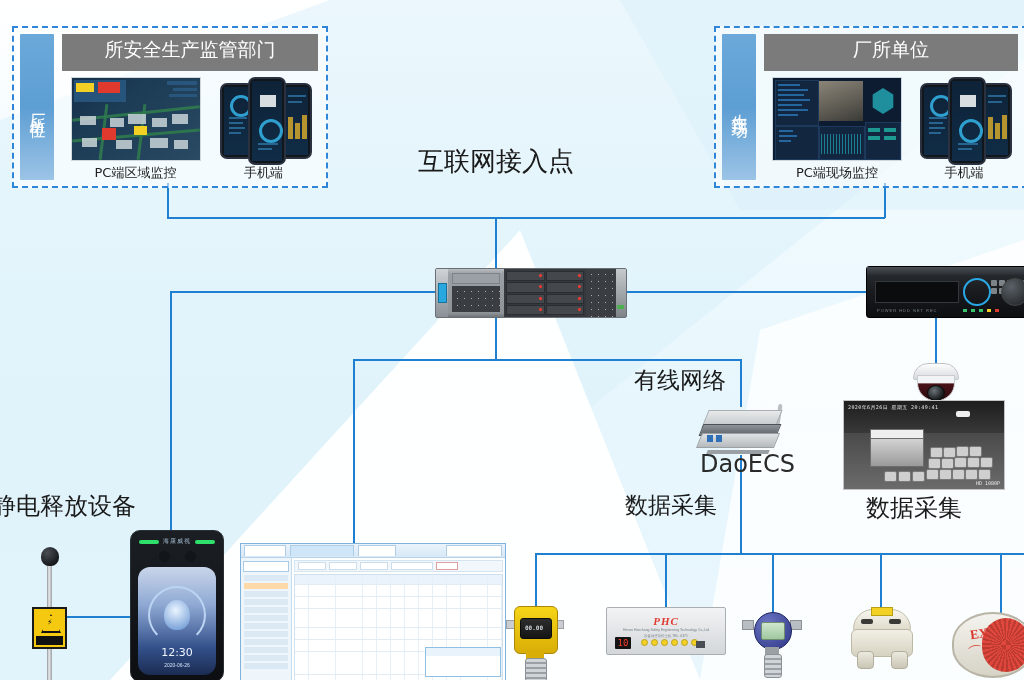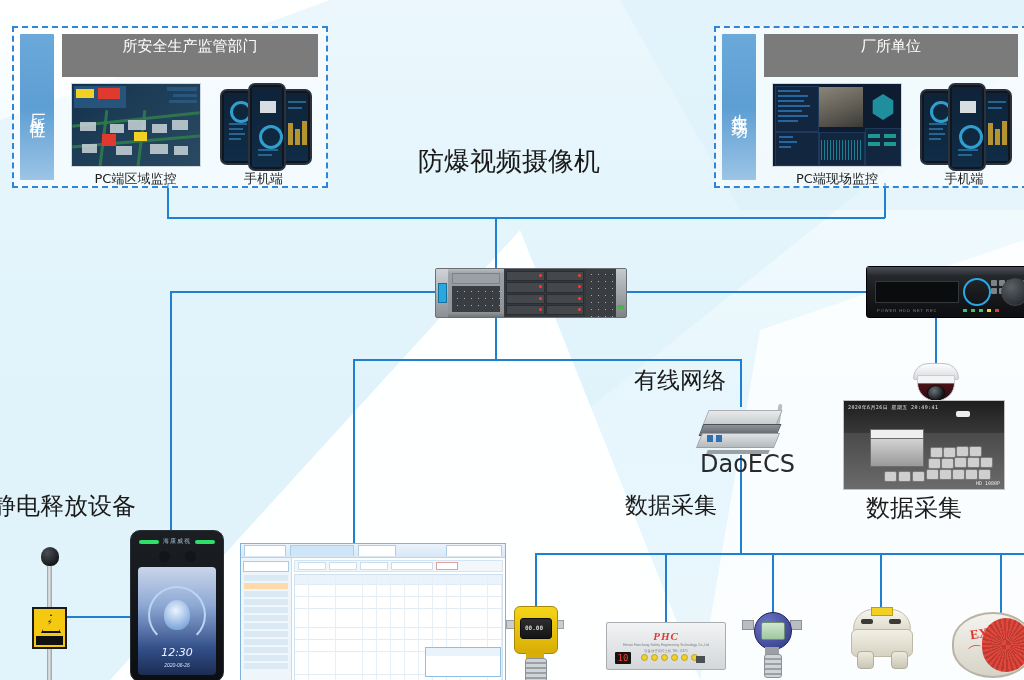--- a/index.html
+++ b/index.html
@@ -23,21 +23,21 @@
   .lnv{width:2px;}
 
   
   .panel{position:absolute;border:2px dashed #2f86d8;background:rgba(255,255,255,.55);}
   .panel-inner{position:absolute;inset:0;display:flex;}
   .vbar{width:34px;margin:6px 4px 6px 6px;background:linear-gradient(180deg,#6ba9da 0%,#5d9ed3 50%,#9cc4e6 100%);
         display:flex;align-items:center;justify-content:center;border-radius:1px;}
   .vbar span{writing-mode:vertical-rl;text-orientation:upright;color:#fff;font-size:16px;letter-spacing:3px;
         font-family:"DejaVu Sans",sans-serif;font-weight:400;}
   .pbody{flex:1;display:flex;flex-direction:column;padding:6px 8px 4px 4px;}
-  .ptitle{background:#7b7b7b;color:#fff;text-align:center;font-size:15px;padding:3px 0 21px;
+  .ptitle{background:#7b7b7b;color:#fff;text-align:center;font-size:19px;padding:3px 0 8px;
           font-family:"DejaVu Sans",sans-serif;}
   .prow{flex:1;display:flex;align-items:flex-start;justify-content:space-around;padding-top:6px;}
   .pitem{display:flex;flex-direction:column;align-items:center;}
   .pcap{font-size:13px;color:#222;margin-top:3px;font-family:"DejaVu Sans",sans-serif;white-space:nowrap;}
 
   
   .shot{border:1px solid #cfd8de;background:#0b1b2c;position:relative;overflow:hidden;}
   .shot-city{width:128px;height:82px;background:
      linear-gradient(140deg,#16304a 0%,#1d3d57 40%,#2a4a63 100%);}
   .city-tile{position:absolute;background:#c9d3d8;opacity:.85;}
@@ -147,22 +147,22 @@
       background:#f4c90f;border:2px solid #111;clip-path:polygon(50% 0,100% 100%,0 100%);}
   .pole-sign .bolt{position:absolute;left:13px;top:10px;color:#111;font-size:8px;line-height:8px;}
   .pole-sign .txt{position:absolute;left:2px;bottom:2px;right:2px;height:9px;background:#111;}
 
   
   .term{position:absolute;width:92px;height:150px;background:linear-gradient(180deg,#1b1f24,#0c0e11);
       border-radius:10px;border:1px solid #2a2f35;overflow:hidden;}
   .term-led{position:absolute;top:9px;height:4px;background:#2ee06a;border-radius:2px;}
   .term-brand{position:absolute;top:6px;left:0;right:0;text-align:center;font-size:6px;color:#9fb6c9;letter-spacing:1px;}
   .term-cam{position:absolute;top:20px;width:11px;height:11px;border-radius:50%;background:#12161b;border:1px solid #2c3views;}
-  .term-scr{position:absolute;left:7px;top:36px;right:7px;bottom:6px;border-radius:4px;
-      background:linear-gradient(180deg,#c9d6ea 0%,#8fa9d4 35%,#33508a 75%,#1b2c52 100%);font-style:italic;}
+  .term-scr{position:absolute;left:7px;top:36px;right:7px;bottom:6px;border-radius:12px;
+      background:linear-gradient(180deg,#c9d6ea 0%,#8fa9d4 35%,#33508a 75%,#1b2c52 100%);}
   .term-face{position:absolute;left:50%;top:44%;transform:translate(-50%,-50%);width:26px;height:30px;
       border-radius:50% 50% 45% 45%;background:radial-gradient(circle at 45% 35%,#eaf4ff,#5f8fd0);}
   .term-arc{position:absolute;left:50%;top:44%;transform:translate(-50%,-50%);width:54px;height:54px;
       border-radius:50%;border:2px solid #bcd4f3;border-bottom-color:transparent;}
   .term-time{position:absolute;left:0;right:0;bottom:16px;text-align:center;color:#eef4ff;font-size:11px;
       font-family:"DejaVu Sans",sans-serif;}
   .term-date{position:absolute;left:0;right:0;bottom:7px;text-align:center;color:#cfe0f5;font-size:5px;}
 
   
   .app{position:absolute;background:#f4f8fc;border:1px solid #7fb2dd;overflow:hidden;}
@@ -426,21 +426,21 @@
                 </div>
               </div>
             </div>
             <div class="pcap">手机端</div>
           </div>
         </div>
       </div>
     </div>
   </div>
 
-  <div class="lbl" style="left:418px;top:144px;font-size:26px;">防爆视频摄像机</div>
+  <div class="lbl" style="left:418px;top:144px;font-size:26px;">互联网接入点</div>
   <div class="lbl" style="left:634px;top:365px;font-size:23px;">有线网络</div>
   <div class="lbl" style="left:625px;top:490px;font-size:23px;">数据采集</div>
   <div class="lbl" style="left:866px;top:492px;font-size:24px;">数据采集</div>
   <div class="lbl" style="left:-8px;top:490px;font-size:24px;">静电释放设备</div>
   <div class="lbl" style="left:700px;top:450px;font-size:24px;color:#2a2a2a;">DaoECS</div>
 
   <div class="server" style="left:435px;top:268px;">
     <div class="sv-left">
         <div class="sv-clip"></div>
       </div>
@@ -733,21 +733,21 @@
     <div class="arm" style="left:-2px;"></div>
     <div class="arm" style="right:-2px;"></div>
     <div class="hd"></div>
     <div class="dsp">
         <b>00.00</b>
       </div>
     <div class="nk"></div>
     <div class="sn"></div>
   </div>
 
-  <div class="sen phc" style="left:606px;top:622px;">
+  <div class="sen phc" style="left:606px;top:607px;">
     <div class="logo">PHC</div>
     <div class="sub">Henan Hanchang Safety Engineering Technology Co.,Ltd</div>
     <div class="sub2">设备报警监控主机 TEL: 0371</div>
     <div class="seg">10</div>
     <div class="leds">
         <i></i>
         <i></i>
         <i></i>
         <i></i>
         <i></i>

